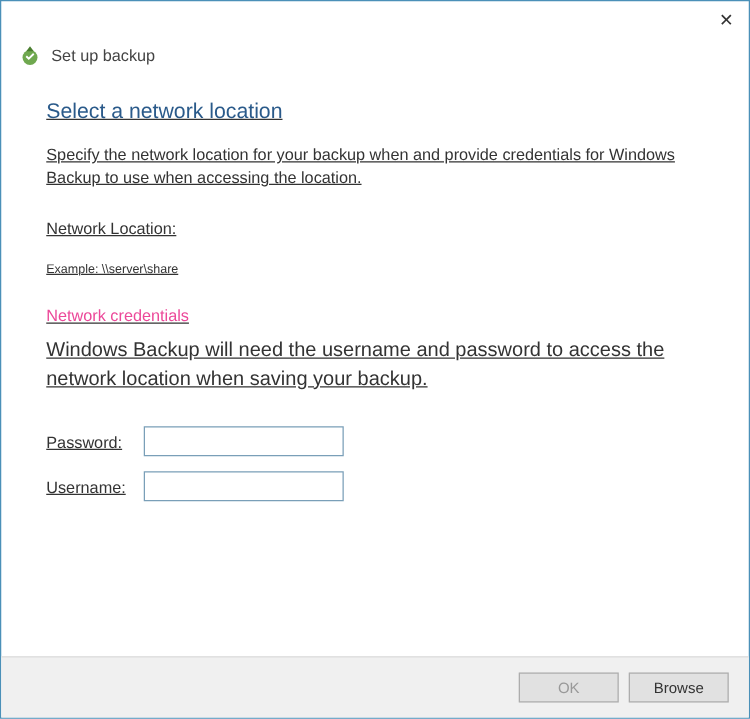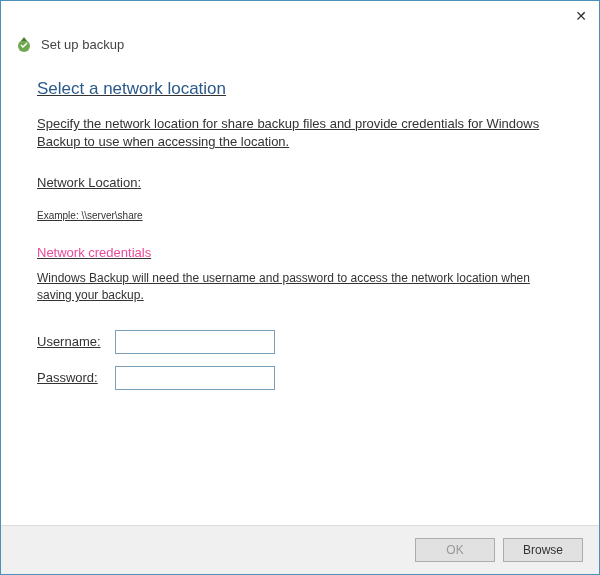--- a/index.html
+++ b/index.html
@@ -108,21 +108,21 @@
       color: #333;
       margin-bottom: 24px;
       margin-top: 20px;
     }
     .section-heading {
       font-size: 13px;
       color: #ec4899;
       margin-bottom: 10px;
     }
     .cred-desc {
-      font-size: 12px;
+      font-size: 16px;
       line-height: 1.4;
       color: #333;
       margin-bottom: 26px;
     }
     .cred-row {
       display: flex;
       align-items: center;
       margin-bottom: 12px;
     }
     .cred-label {
@@ -162,41 +162,41 @@
         <path d="M6 10 L8 12 L12 8" stroke="#fff" stroke-width="1.5" fill="none"></path>
       </svg>
     </span>
     <span class="header-title">Set up backup</span>
   </div>
 
   <div class="content">
 
     <h1 class="page-heading">Select a network location</h1>
 
-    <p class="description">Specify the network location for share backup files and provide credentials for Windows Backup to use when accessing the location.</p>
+    <p class="description">Specify the network location for your backup when and provide credentials for Windows Backup to use when accessing the location.</p>
 
     <div class="field-label">Network Location:</div>
 
 
     <div class="example-text">Example: \\server\share</div>
 
     <div class="section-heading">Network credentials</div>
 
     <p class="cred-desc">Windows Backup will need the username and password to access the network location when saving your backup.</p>
+
+    <div class="cred-row">
+      <span class="cred-label">Password:</span>
+      <input type="password" class="text-input cred-input" value="" style="">
+    </div>
 
     <div class="cred-row">
       <span class="cred-label">Username:</span>
       <input type="text" class="text-input cred-input" value="" style="">
     </div>
 
-    <div class="cred-row">
-      <span class="cred-label">Password:</span>
-      <input type="password" class="text-input cred-input" value="" style="">
-    </div>
-
   </div>
 
   <div class="footer">
     <button class="btn" disabled="">OK</button>
     <button class="btn">Browse</button>
   </div>
 
 </div>
 
 </body></html>

